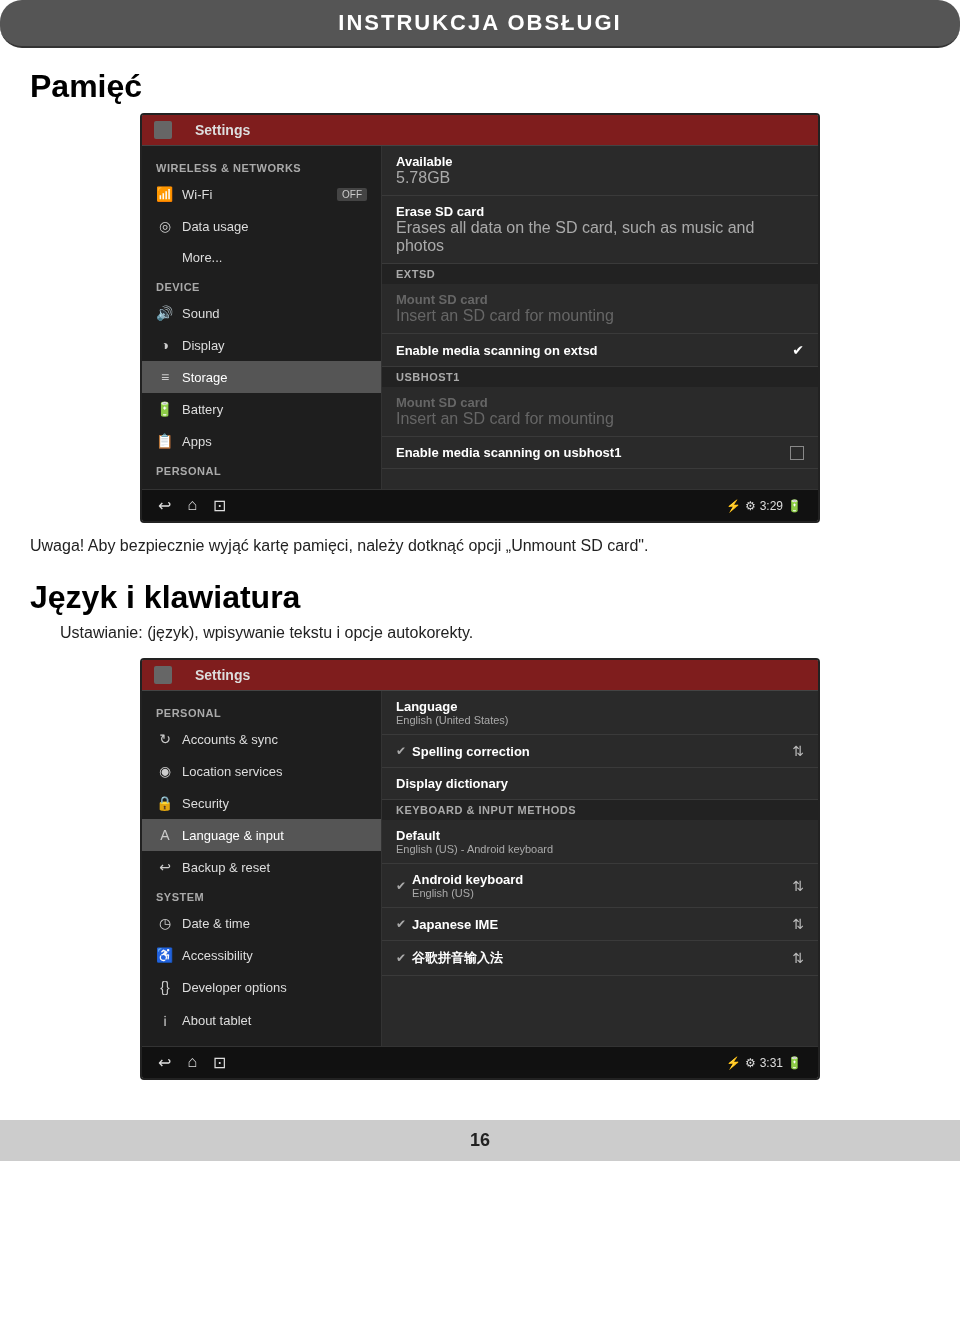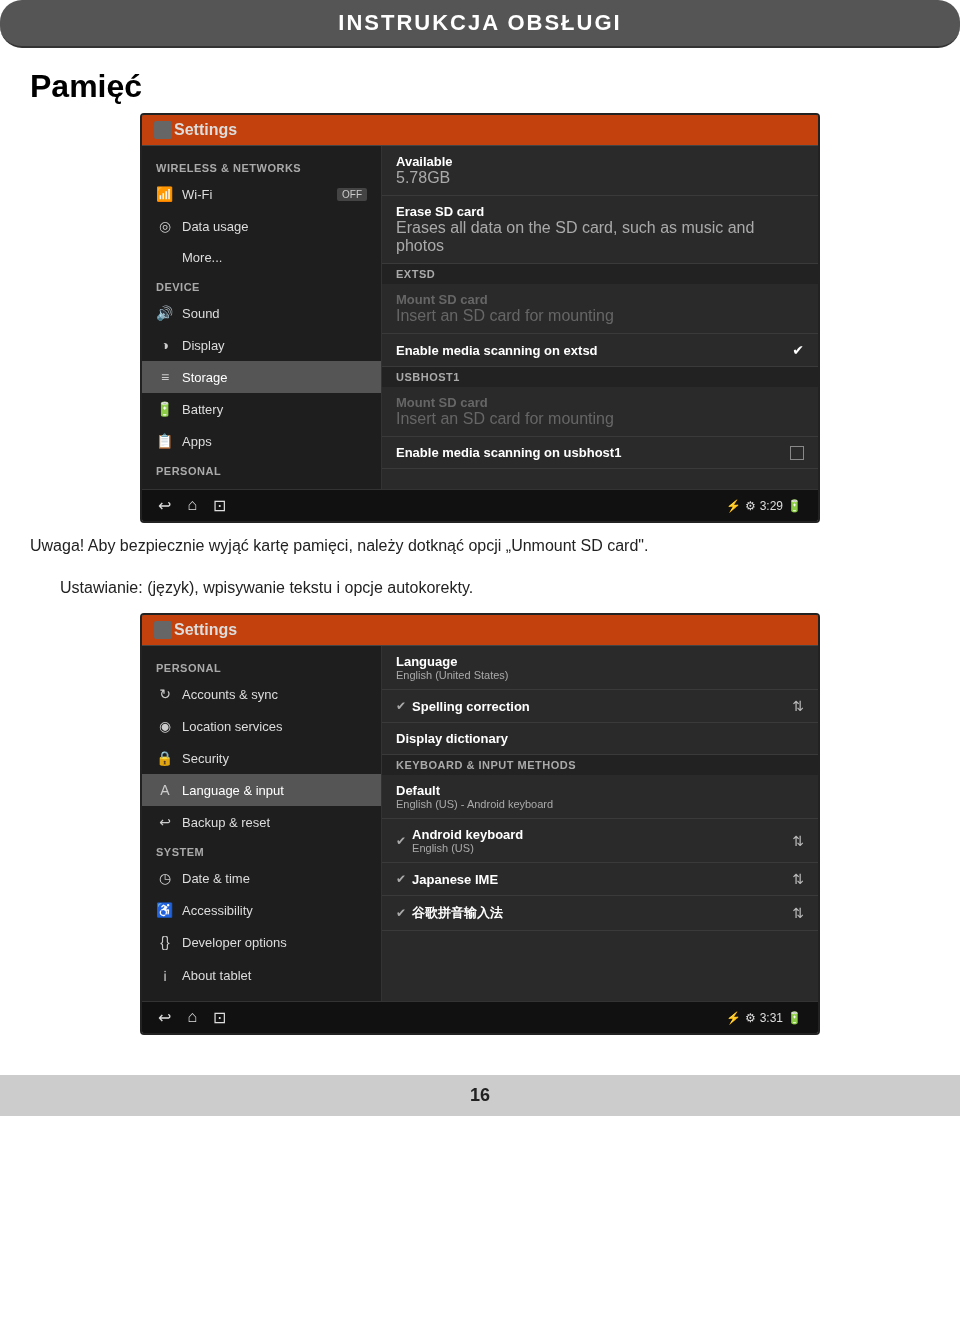--- a/index.html
+++ b/index.html
@@ -65,29 +65,29 @@
     .android-ui {
       display: flex;
       flex-direction: column;
       background: #1a1a1a;
       color: #fff;
       font-size: 13px;
     }
 
     
     .android-titlebar {
-      background: #c2410c;
+      background: #7f1d1d;
       padding: 6px 12px;
-      font-size: 16px;
+      font-size: 14px;
       font-weight: bold;
       color: #ddd;
       border-bottom: 1px solid #444;
       display: flex;
       align-items: center;
-      gap: 2px;
+      gap: 23px;
     }
     .android-titlebar .title-icon {
       width: 18px;
       height: 18px;
       background: #666;
       display: inline-block;
       border-radius: 2px;
     }
 
     
@@ -372,20 +372,21 @@
           <span class="status-icons">⚡ ⚙</span>
           <span>3:29</span>
           <span>🔋</span>
         </div>
       </div>
     </div>
   </div>
 
   <p class="note-text">Uwaga! Aby bezpiecznie wyjąć kartę pamięci, należy dotknąć opcji „Unmount SD card".</p>
 
+  <h2 class="section-title">Język i klawiatura</h2>
   <p class="section-desc">Ustawianie: (język), wpisywanie tekstu i opcje autokorekty.</p>
 
   <div class="screenshot-container">
     <div class="android-ui">
 
       <div class="android-titlebar">
         <span class="title-icon"></span>
         <span>Settings</span>
       </div>
 

